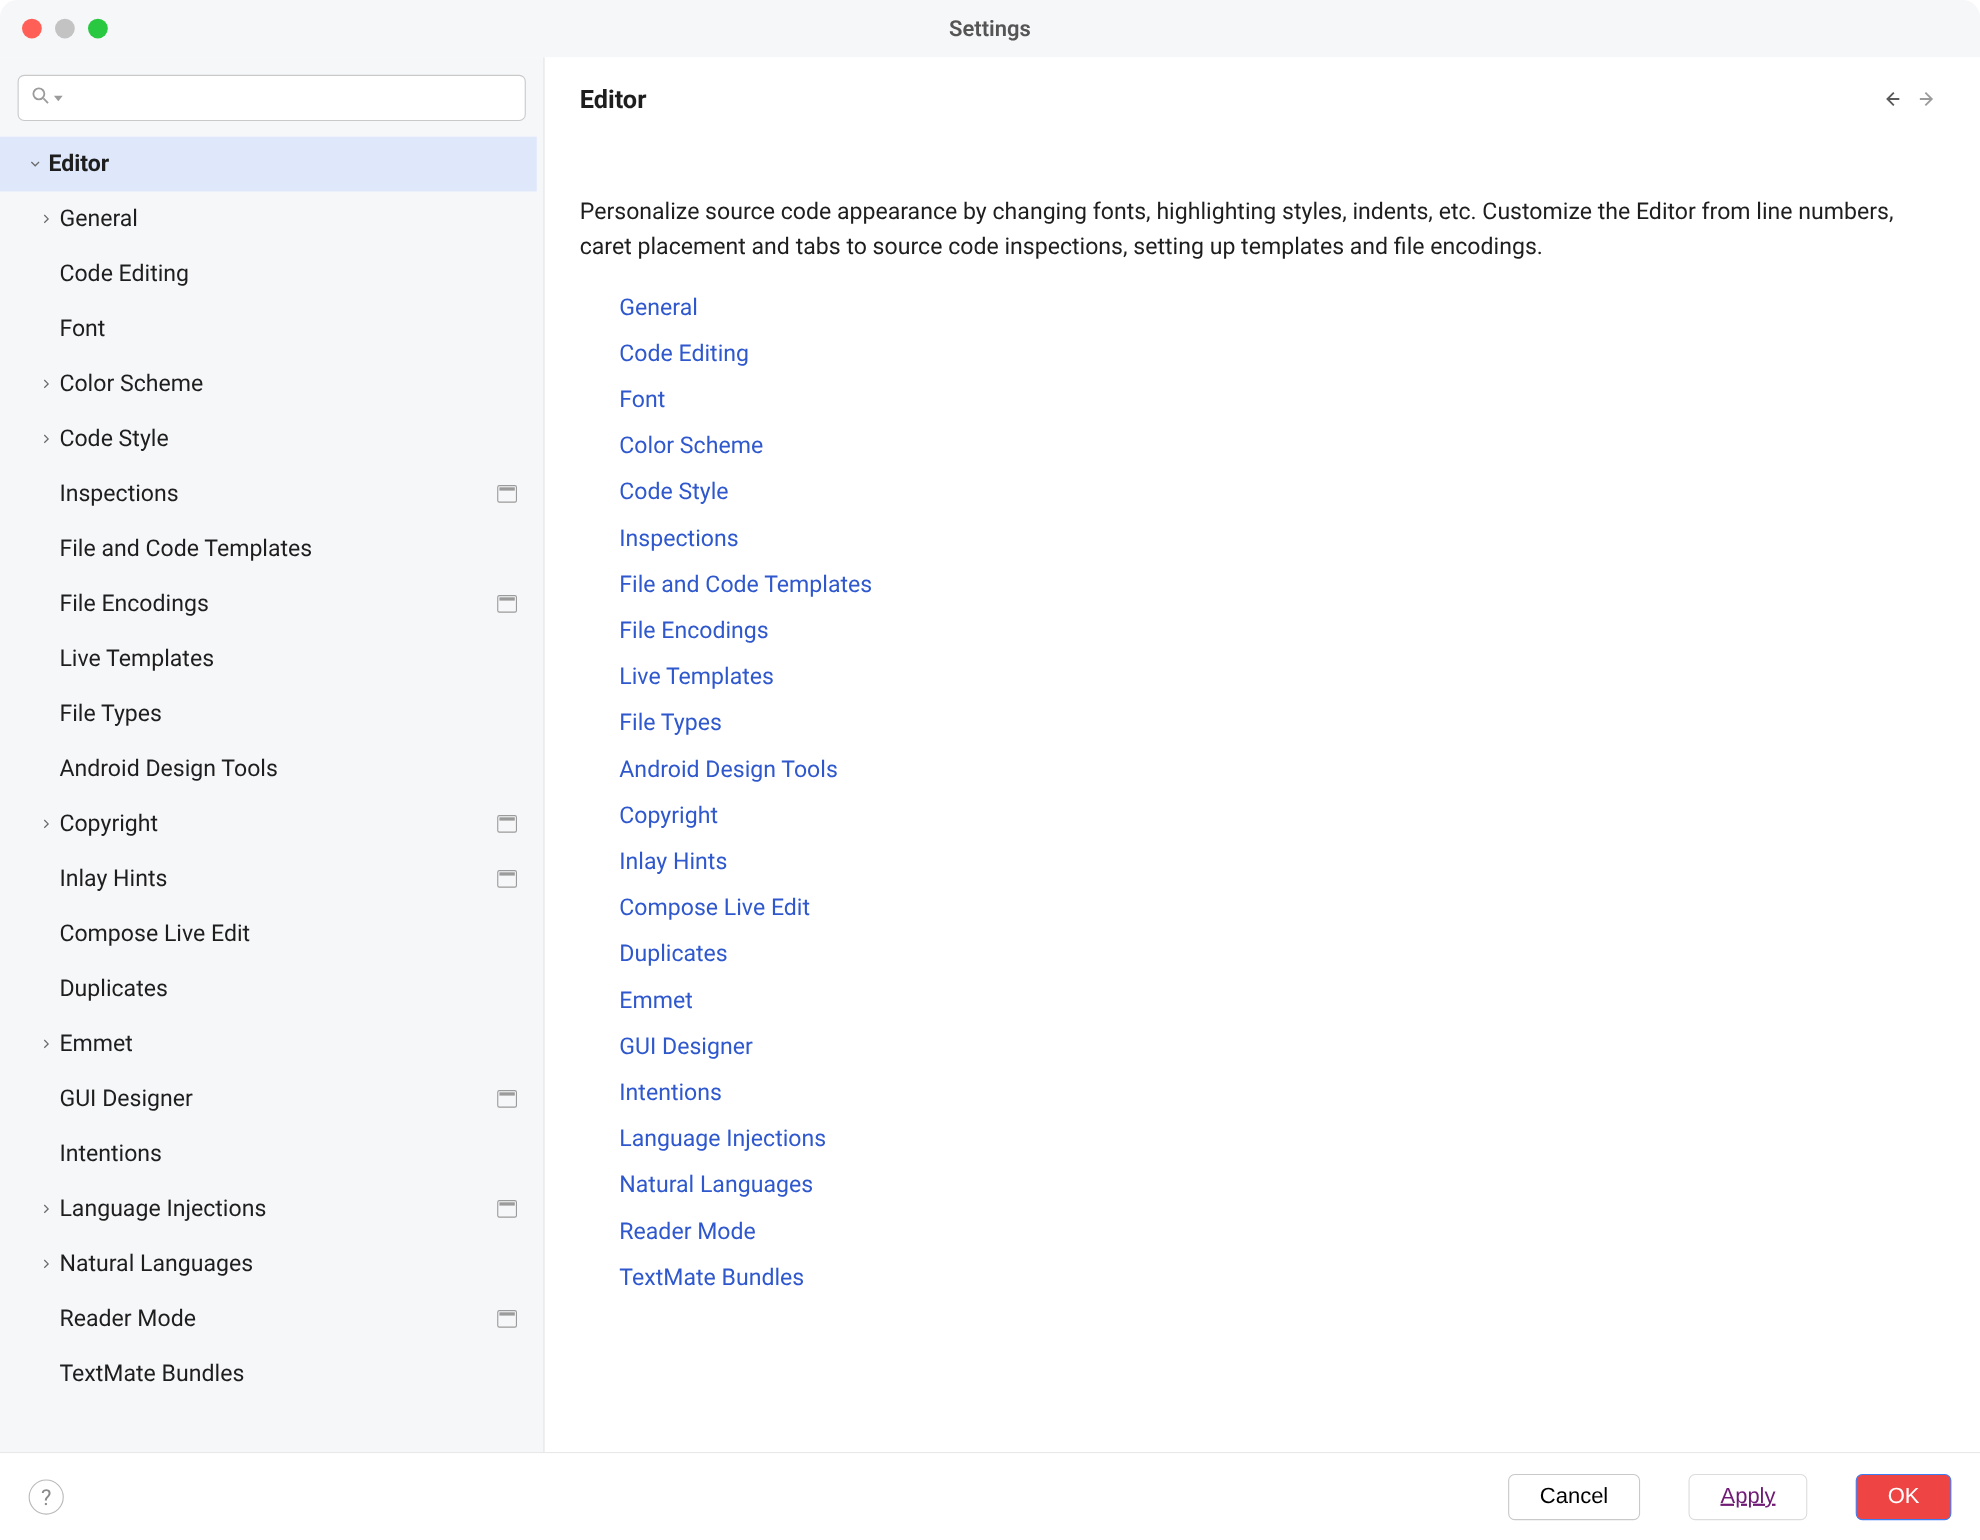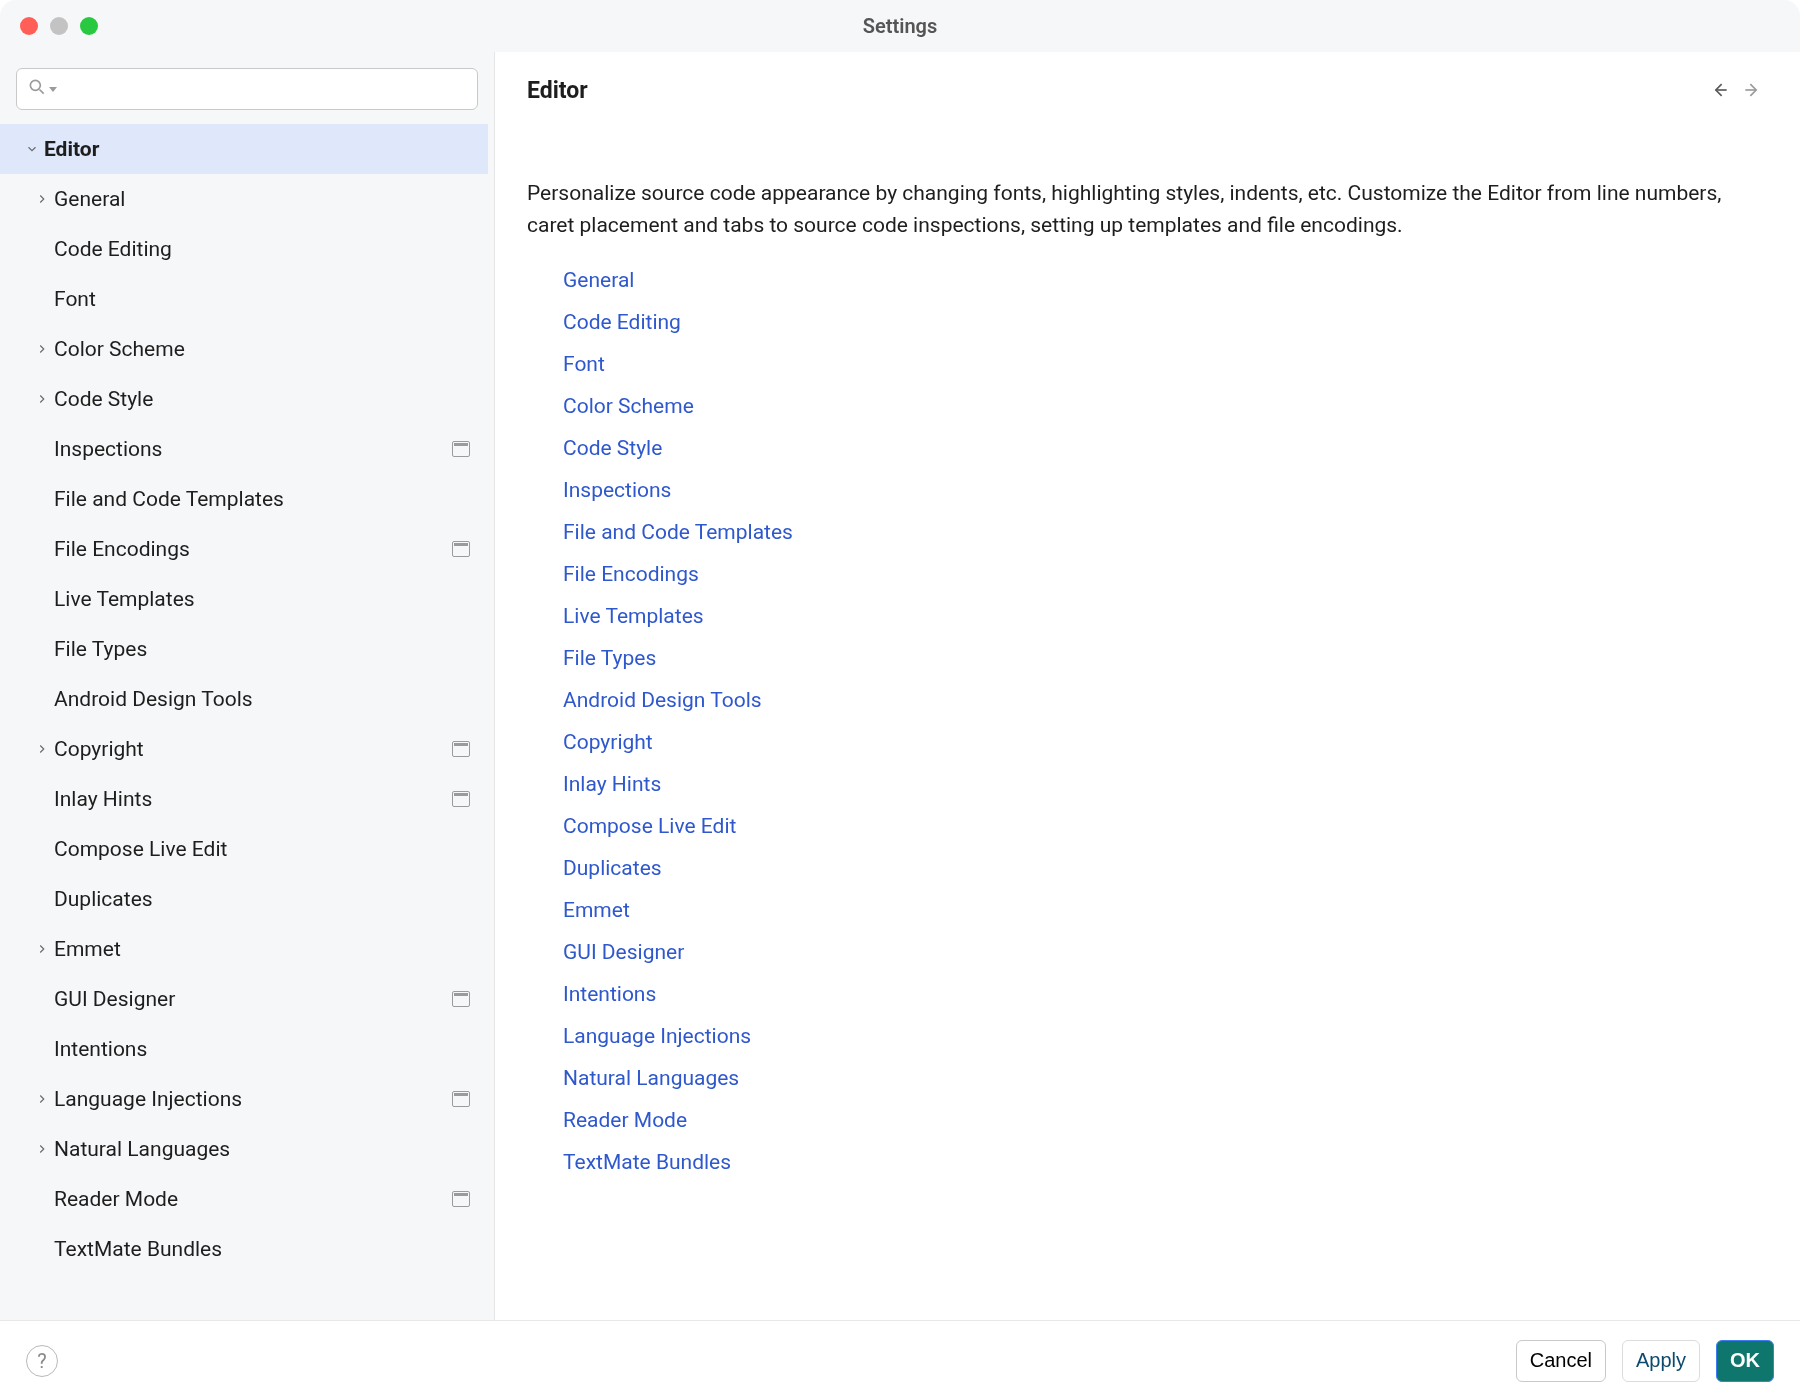--- a/index.html
+++ b/index.html
@@ -189,29 +189,30 @@
       color: #8a8a8a;
       display: flex;
       align-items: center;
       justify-content: center;
       font-size: 20px;
       cursor: pointer;
     }
     .footer-spacer { flex: 1; }
     .btn {
       height: 42px;
-      padding: 0 13px;
+      padding: 0 28px;
       border-radius: 6px;
       font-size: 20px;
       border: 1px solid #c9c9c9;
       background: #fff;
       cursor: pointer;
-    }
-    .btn.disabled { color: #0c4a6e; border-color: #dcdcdc; cursor: default; }
-    .btn.primary { background: #0f766e; border-color: #3e7cf2; color: #fff; font-weight: bold; }
+      margin-left: 28px;
+    }
+    .btn.disabled { color: #701a75; border-color: #dcdcdc; cursor: default; text-decoration: underline; }
+    .btn.primary { background: #ef4444; border-color: #3e7cf2; color: #fff; }
   </style>
 </head>
 <body>
 
 <div class="titlebar">
   <div class="traffic-lights">
     <div class="traffic-light tl-red"></div>
     <div class="traffic-light tl-yellow"></div>
     <div class="traffic-light tl-green"></div>
   </div>

